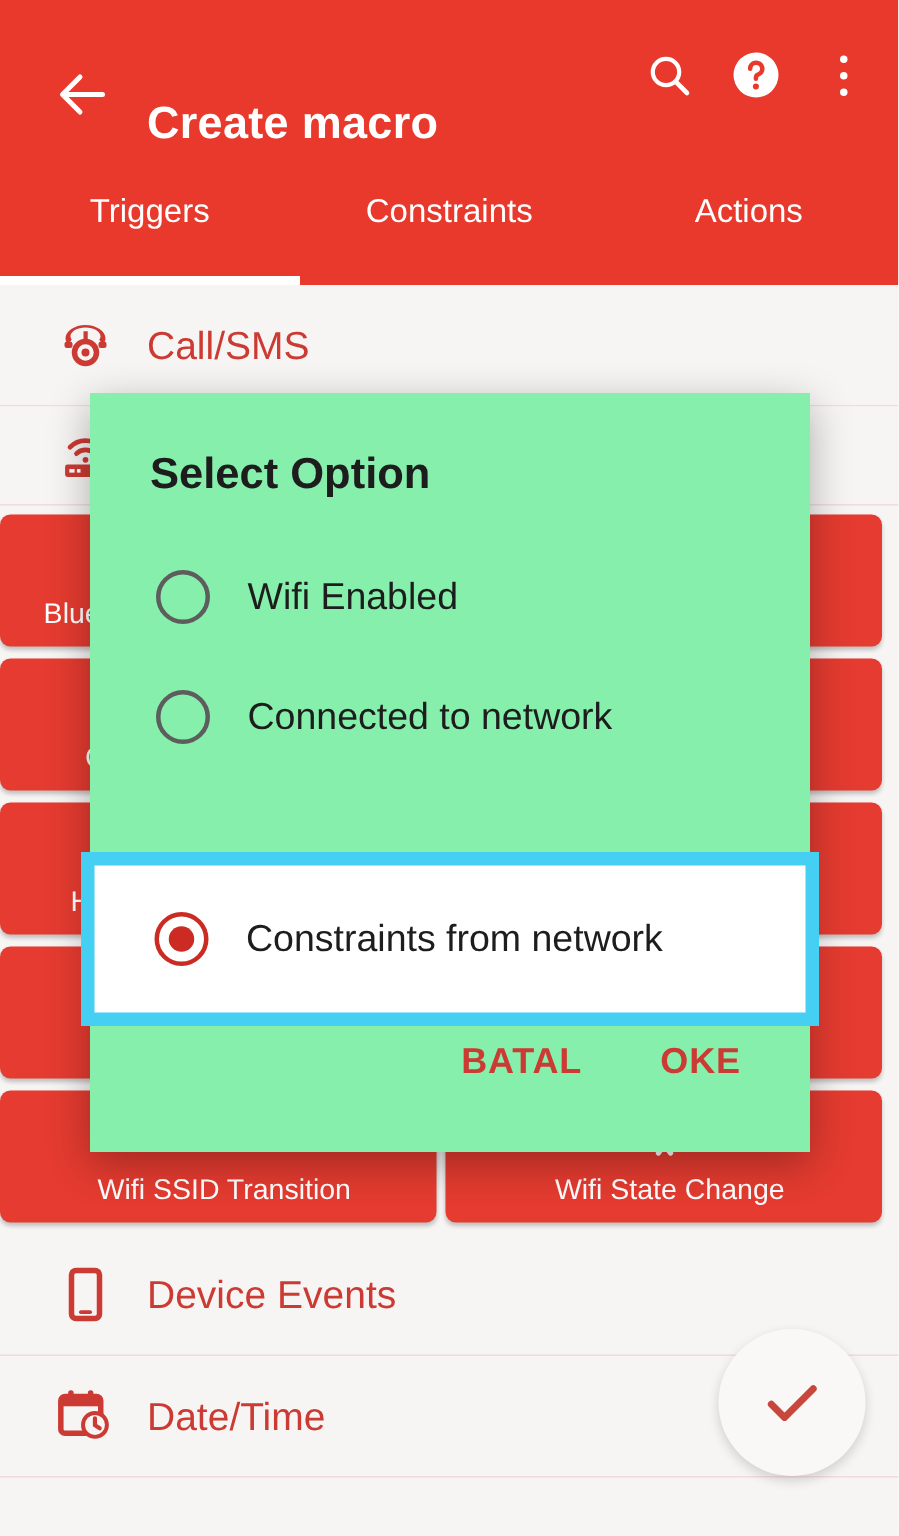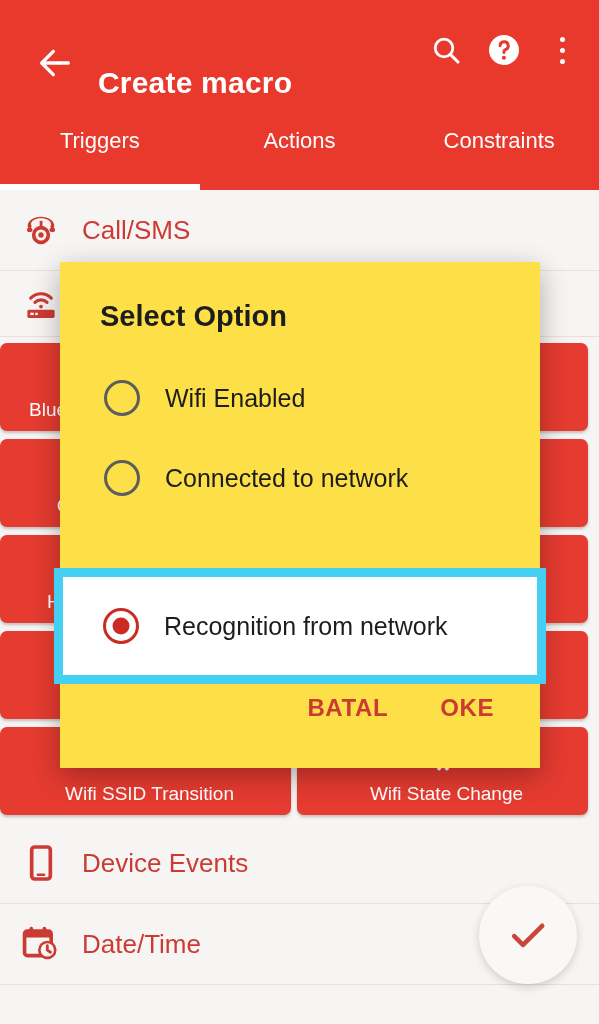--- a/index.html
+++ b/index.html
@@ -77,21 +77,21 @@
 
   
   .list {
     position: absolute; left: 0; top: 190px;
     width: 599px; bottom: 0;
     background: #f7f5f4;
   }
   .cat-row {
     height: 81px;
     display: flex; align-items: center;
-    padding-left: 18px;
+    padding-left: 34px;
     border-bottom: 1px solid #f0dcda;
     background: #f7f5f4;
   }
   .cat-icon {
     width: 46px; height: 46px;
     display: flex; align-items: center; justify-content: center;
     flex: 0 0 46px;
   }
   .cat-label {
     margin-left: 18px;
@@ -142,21 +142,21 @@
   
   .scrim {
     position: absolute; inset: 0;
     background: rgba(0,0,0,0.0);
     z-index: 10;
   }
   .dialog {
     position: absolute;
     left: 60px; top: 262px;
     width: 480px; height: 506px;
-    background: #fde047;
+    background: #86efac;
     box-shadow: 0 8px 26px rgba(0,0,0,.30);
     z-index: 11;
     overflow: visible;
   }
   .dialog-title {
     position: absolute; left: 40px; top: 38px;
     font-size: 29px; font-weight: bold; color: #1d1d1d;
   }
   .options {
     position: absolute; left: 0; top: 96px; right: 0;
@@ -247,24 +247,24 @@
           </div>
         </div>
       </div>
     </div>
 
     <div class="tabs">
       <div class="tab active">
         <span>Triggers</span>
       </div>
       <div class="tab">
+        <span>Constraints</span>
+      </div>
+      <div class="tab">
         <span>Actions</span>
-      </div>
-      <div class="tab">
-        <span>Constraints</span>
       </div>
     </div>
   </div>
 
   <div class="list">
 
     <div class="cat-row">
       <div class="cat-icon">
         <svg width="40" height="40" viewBox="0 0 24 24">
           <path d="M12 4c-4.4 0-8 2.6-8 5.3 0 .9.4 1.7 1.1 2.4l1.4-1.9C6.2 9.5 6 9 6 8.5 6 6.6 8.7 5 12 5s6 1.6 6 3.5c0 .5-.2 1-.5 1.4l1.4 1.8c.7-.7 1.1-1.5 1.1-2.4C20 6.6 16.4 4 12 4z" fill="#cc3b33"></path>
@@ -449,21 +449,21 @@
         <div class="option-label">Wifi Enabled</div>
       </div>
       <div class="option">
         <div class="radio"></div>
         <div class="option-label">Connected to network</div>
       </div>
     </div>
 
     <div class="highlight-box">
       <div class="radio checked"></div>
-      <div class="option-label">Recognition from network</div>
+      <div class="option-label">Constraints from network</div>
     </div>
 
     <div class="dialog-actions">
       <div class="dlg-btn">BATAL</div>
       <div class="dlg-btn">OKE</div>
     </div>
   </div>
 
 </div>
 

